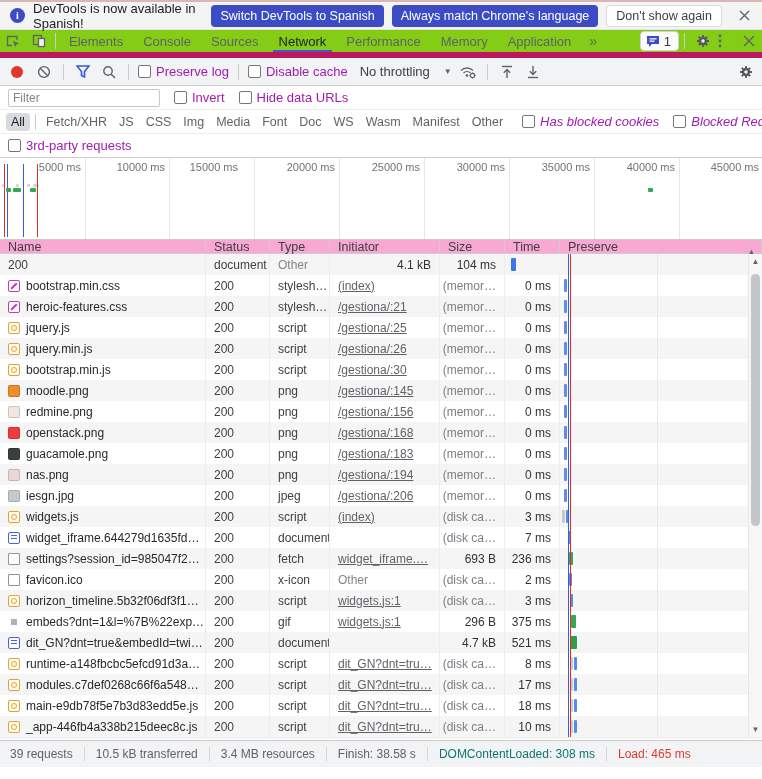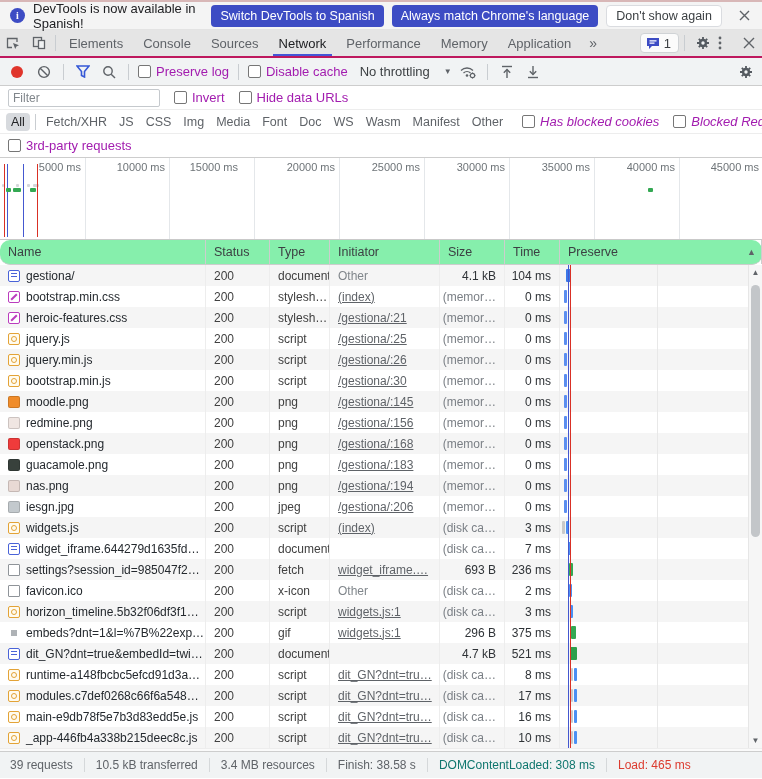--- a/index.html
+++ b/index.html
@@ -19,22 +19,22 @@
     font-size:12.5px; padding:3px 9px; height:22px; cursor:pointer; white-space:nowrap;
     font-family:"Liberation Sans", sans-serif; }
   .btn-secondary { background:#fff; color:#3c4043; border:1px solid #dadce0; border-radius:4px;
     font-size:12.5px; padding:3px 9px; height:22px; cursor:pointer; white-space:nowrap;
     font-family:"Liberation Sans", sans-serif; }
   .banner .spacer { flex:1; }
   .x-btn { width:18px; height:18px; display:flex; align-items:center; justify-content:center;
     color:#5f6368; cursor:pointer; }
 
   
-  .tabbar { height:28px; background:#e5e5e5; display:flex; align-items:stretch;
-    border-bottom:2px solid #be185d; }
+  .tabbar { height:28px; background:#84cc16; display:flex; align-items:stretch;
+    border-bottom:6px solid #be185d; }
   .tabbar .icn { width:26px; display:flex; align-items:center; justify-content:center; color:#5f6368; cursor:pointer; }
   .vdiv { width:1px; height:16px; background:#c9cdd1; align-self:center; margin:0 3px; }
   .tab { display:flex; align-items:center; padding:0 10px; font-size:13px; color:#5f6368;
     cursor:pointer; position:relative; white-space:nowrap; }
   .tab.active { color:#202124; }
   .tab.active::after { content:""; position:absolute; left:4px; right:4px; bottom:0;
     height:2.5px; background:#4456d6; }
   .more-tabs { display:flex; align-items:center; padding:0 8px; color:#5f6368; font-size:14px; cursor:pointer; }
   .tab-right { margin-left:auto; display:flex; align-items:center; gap:2px; padding-right:4px; }
   .badge-pill { display:flex; align-items:center; gap:4px; border:1px solid #d0d3d6; background:#fbfbfb;
@@ -74,21 +74,21 @@
   
   .overview { height:82px; position:relative; background:#fff; border-bottom:1px solid #c9c9c9; overflow:hidden; }
   .ov-grid { position:absolute; top:0; bottom:0; width:1px; background:#e4e7ea; }
   .ov-tick { position:absolute; top:3px; font-size:11px; color:#6e7control4; color:#6e7478; white-space:nowrap; transform:translateX(-100%); padding-right:4px; }
   .ov-line { position:absolute; top:6px; bottom:2px; width:1px; }
   .ov-dot { position:absolute; height:4px; border-radius:1px; }
   .ov-mini { position:absolute; height:3px; background:#d4d7da; border-radius:1px; }
 
   
   .grid-cols { display:grid; grid-template-columns:206px 64px 60px 110px 65px 55px 1fr; }
-  .thead { height:25px; background:#86efac; border-bottom:1px solid #cdcdcd; position:relative;border-radius:10px; }
+  .thead { height:14px; background:#f9a8d4; border-bottom:1px solid #cdcdcd; position:relative; }
   .thead .hcell { display:flex; align-items:center; padding:0 8px; font-size:12.5px; color:#3c4043;
     border-right:1px solid #cdcdcd; cursor:pointer; white-space:nowrap; }
   .thead .hcell:last-child { border-right:none; }
   .sort-arrow { position:absolute; right:6px; top:7px; font-size:9px; color:#5f6368; }
 
   .tbody { position:relative; height:483px; overflow:hidden; background:#fff; }
   .nrow { height:21px; cursor:pointer; }
   .nrow.stripe { background:#f5f5f5; }
   .cell { display:flex; align-items:center; padding:0 8px; font-size:12px; white-space:nowrap;
     overflow:hidden; border-right:1px solid #ededed; height:21px; }
@@ -371,24 +371,20 @@
     <div class="hcell">Preserve</div>
     <span class="sort-arrow">▲</span>
   </div>
 <div class="tbody" id="table-body">
   <div class="vscroll">
     <span class="arr up">▲</span>
     <span class="thumb"></span>
     <span class="arr down">▼</span>
   </div>
 <div class="nrow grid-cols stripe">
-      <div class="cell c-name">
-        <span class="ricon document"></span>
-        <span>gestiona/</span>
-      </div>
       <div class="cell c-dim">200</div>
       <div class="cell c-dim">document</div>
       <div class="cell c-init">
         <span class="plain">Other</span>
       </div>
       <div class="cell num c-val">4.1 kB</div>
       <div class="cell num c-val">104 ms</div>
       <div class="cell wf">
         <div class="wfseg" style="left: 6px; width: 5px; background: rgb(59, 120, 231);"></div>
       </div>
@@ -716,21 +712,21 @@
       <div class="cell c-name">
         <span class="ricon script"></span>
         <span>main-e9db78f5e7b3d83edd5e.js</span>
       </div>
       <div class="cell c-dim">200</div>
       <div class="cell c-dim">script</div>
       <div class="cell c-init">
         <a>dit_GN?dnt=tru…</a>
       </div>
       <div class="cell num c-paren">(disk ca…</div>
-      <div class="cell num c-val">16 ms</div>
+      <div class="cell num c-val">18 ms</div>
       <div class="cell wf">
         <div class="wfseg" style="left: 11px; width: 2px; background: rgb(201, 201, 201);"></div>
         <div class="wfseg" style="left: 14px; width: 3px; background: rgb(74, 144, 244);"></div>
       </div>
     </div>
     <div class="nrow grid-cols stripe">
       <div class="cell c-name">
         <span class="ricon script"></span>
         <span>_app-446fb4a338b215deec8c.js</span>
       </div>

